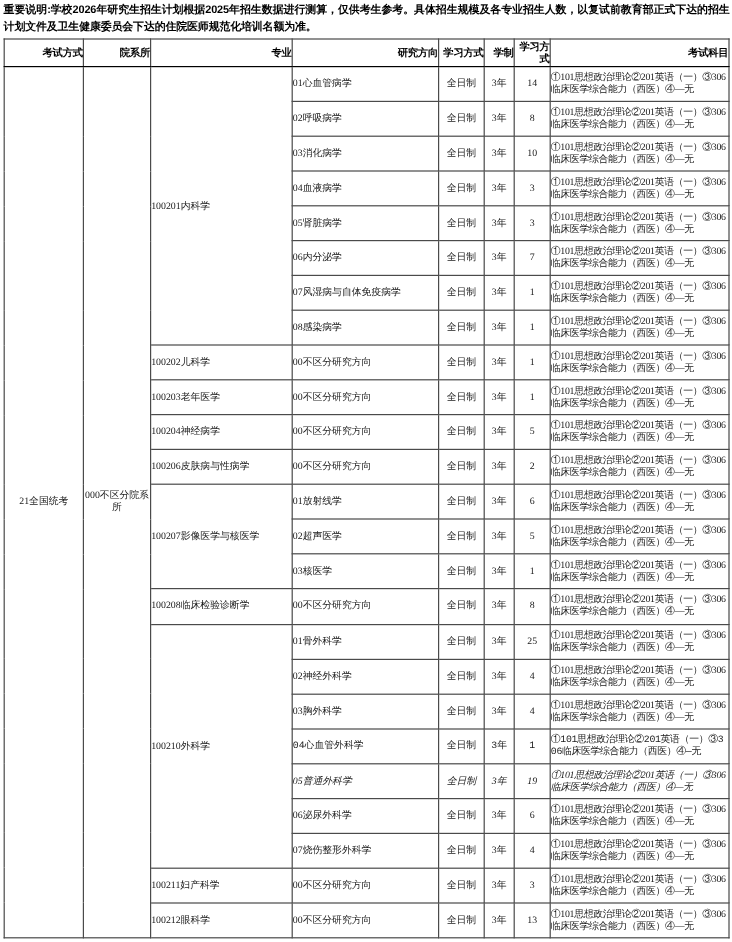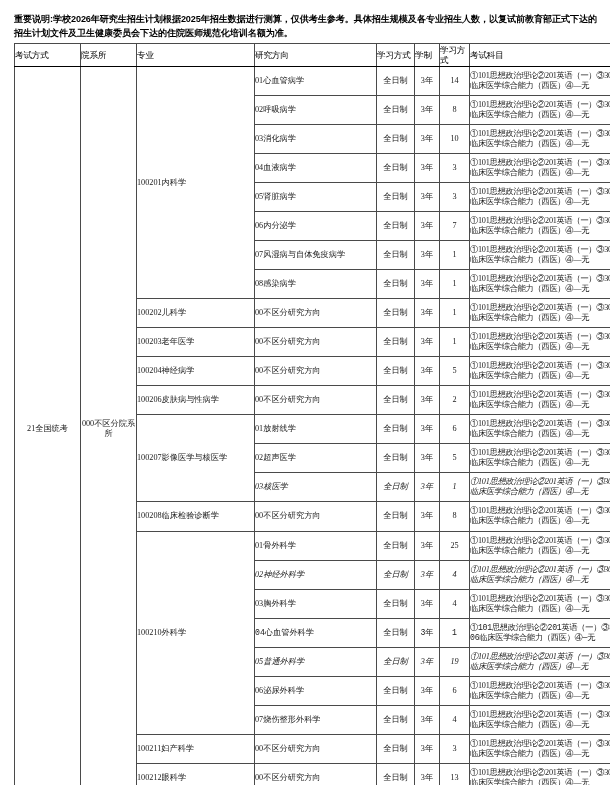--- a/index.html
+++ b/index.html
@@ -13,21 +13,21 @@
     height: 785px;
     font-family: "Liberation Serif", "DejaVu Serif", serif;
     color: #000000;
     overflow: hidden;
   }
   #page {
     width: 610px;
     height: 785px;
     position: relative;
     box-sizing: border-box;
-    padding: 11px;
+    padding: 0;
   }
   .notice {
     font-family: "Liberation Sans", "DejaVu Sans", sans-serif;
     font-weight: bold;
     font-size: 9.1px;
     line-height: 13.5px;
     letter-spacing: -0.1px;
     color: #000;
     padding: 2px 2px 3px 3px;
     text-align: justify;
@@ -44,23 +44,23 @@
   table.catalog td {
     border: 0.8px solid #4a4a4a;
     padding: 0;
     vertical-align: middle;
     font-size: 8.2px;
     line-height: 10px;
     color: #1a1a1a;
   }
   table.catalog thead th {
     font-family: "Liberation Sans", "DejaVu Sans", sans-serif;
-    font-weight: normal;
+    font-weight: bold;
     font-size: 8.6px;
-    text-align: left;
+    text-align: right;
     height: 22px;
     color: #000;
     border-bottom: 1.4px solid #000;
     letter-spacing: -0.2px;
     margin-top: 32px;
   }
   
   col.c-mode    { width: 66px; }
   col.c-dept    { width: 56px; }
   col.c-major   { width: 118px; }
@@ -232,21 +232,21 @@
           <td class="quota">6</td>
           <td class="subject">①101思想政治理论②201英语（一）③306临床医学综合能力（西医）④—无</td>
         </tr>
         <tr class="datarow" style="height: 29.04px;">
           <td class="dir">02超声医学</td>
           <td class="study">全日制</td>
           <td class="years">3年</td>
           <td class="quota">5</td>
           <td class="subject">①101思想政治理论②201英语（一）③306临床医学综合能力（西医）④—无</td>
         </tr>
-        <tr class="datarow" style="height: 29.04px; font-style: italic;">
+        <tr class="datarow" style="height: 29.04px;">
           <td class="dir">03核医学</td>
           <td class="study">全日制</td>
           <td class="years">3年</td>
           <td class="quota">1</td>
           <td class="subject">①101思想政治理论②201英语（一）③306临床医学综合能力（西医）④—无</td>
         </tr>
         <tr class="datarow major-start" style="height: 29.04px;">
           <td class="major major-sep" rowspan="1">100208临床检验诊断学</td>
           <td class="dir">00不区分研究方向</td>
           <td class="study">全日制</td>
@@ -255,21 +255,21 @@
           <td class="subject">①101思想政治理论②201英语（一）③306临床医学综合能力（西医）④—无</td>
         </tr>
         <tr class="datarow major-start" style="height: 29.04px;">
           <td class="major major-sep" rowspan="7">100210外科学</td>
           <td class="dir">01骨外科学</td>
           <td class="study">全日制</td>
           <td class="years">3年</td>
           <td class="quota">25</td>
           <td class="subject">①101思想政治理论②201英语（一）③306临床医学综合能力（西医）④—无</td>
         </tr>
-        <tr class="datarow" style="height: 29.04px; font-style: italic;">
+        <tr class="datarow" style="height: 29.04px;">
           <td class="dir">02神经外科学</td>
           <td class="study">全日制</td>
           <td class="years">3年</td>
           <td class="quota">4</td>
           <td class="subject">①101思想政治理论②201英语（一）③306临床医学综合能力（西医）④—无</td>
         </tr>
         <tr class="datarow" style="height: 29.04px;">
           <td class="dir">03胸外科学</td>
           <td class="study">全日制</td>
           <td class="years">3年</td>

